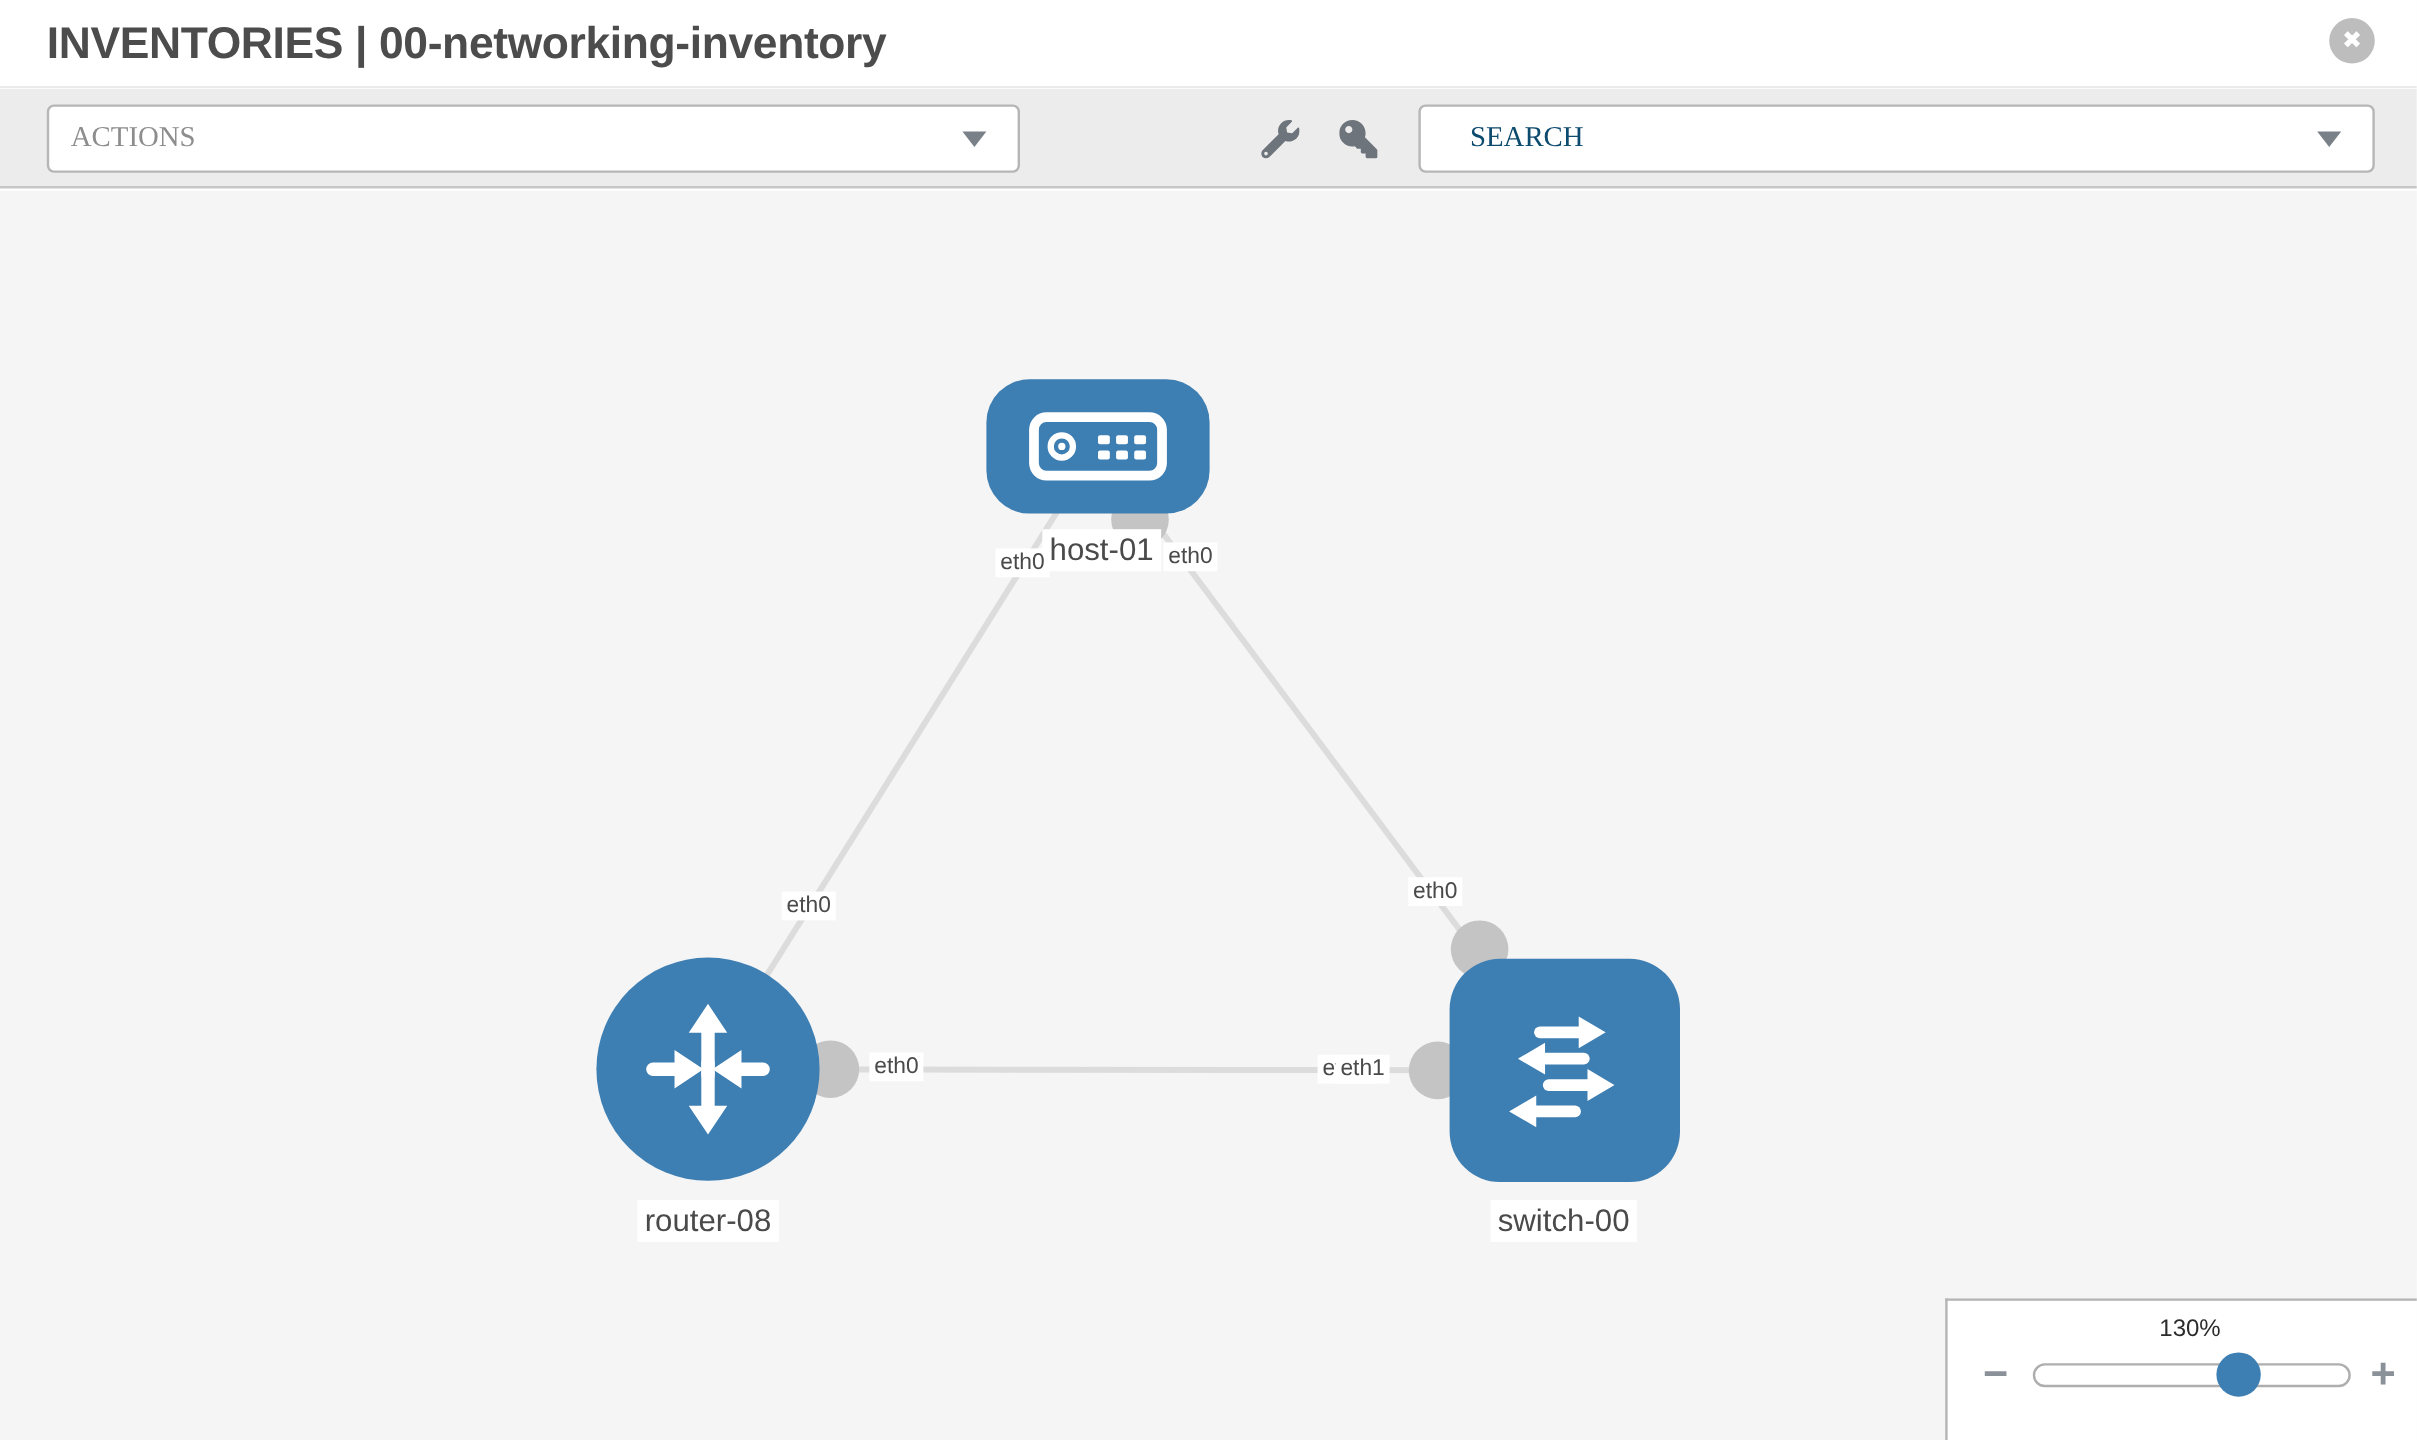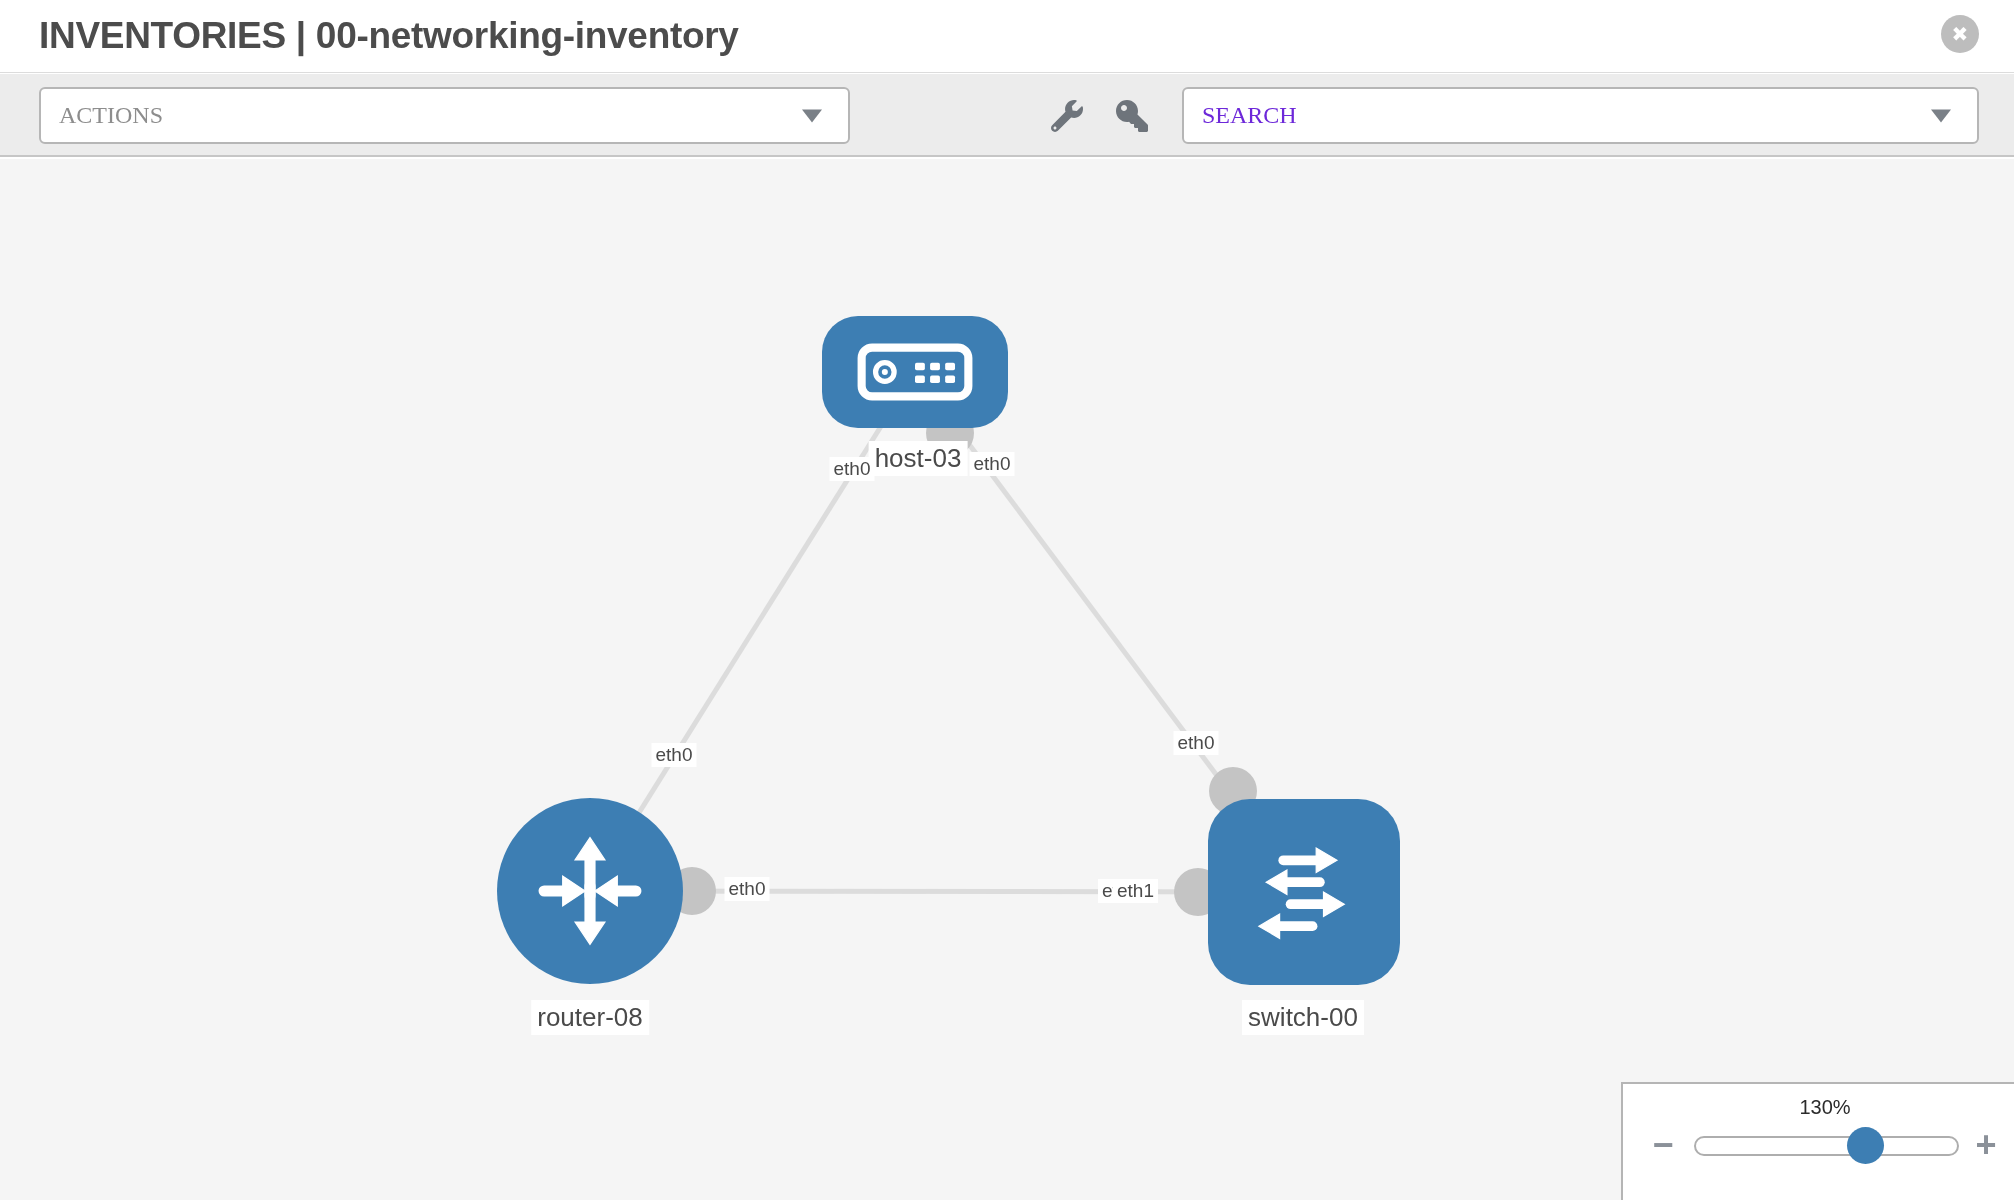--- a/index.html
+++ b/index.html
@@ -40,21 +40,21 @@
   }
   .fake-select .sel-label { font-size: 24px; color: #8d8d8d; font-family: Liberation Serif, serif; }
   .caret {
     position: absolute; right: 26px; top: 50%; transform: translateY(-50%);
     width: 0; height: 0;
     border-left: 10px solid transparent; border-right: 10px solid transparent;
     border-top: 13px solid #7a8087;
   }
   .actions-select { left: 39px; width: 811px; }
   .search-select  { left: 1182px; width: 797px; }
-  .search-select .sel-label { color: #6d28d9; }
+  .search-select .sel-label { color: #0c4a6e; margin-left: 23px; }
   .tool-icon-btn {
     position: absolute; top: 25px; width: 34px; height: 34px;
     display: flex; align-items: center; justify-content: center; cursor: pointer;
   }
   .wrench-btn { left: 1050px; }
   .key-btn { left: 1115px; }
   .tool-icon-btn svg { width: 32px; height: 32px; fill: #6e747b; }
 
   
   .canvas {
@@ -207,21 +207,21 @@
         <line x1="63" y1="42" x2="32" y2="42"></line>
         <polygon points="19,42 36,32 36,52" stroke-width="1"></polygon>
         <line x1="39" y1="60" x2="70" y2="60"></line>
         <polygon points="83,60 66,50 66,70" stroke-width="1"></polygon>
         <line x1="57" y1="78" x2="26" y2="78"></line>
         <polygon points="13,78 30,68 30,88" stroke-width="1"></polygon>
       </g>
     </svg>
   </div>
 
-  <div class="node-label" style="left:918px; top:282px;">host-03</div>
+  <div class="node-label" style="left:918px; top:282px;">host-01</div>
   <div class="node-label" style="left:590px; top:841px;">router-08</div>
   <div class="node-label" style="left:1303px; top:841px;">switch-00</div>
 
   <div class="iface-label" style="left:852px; top:298px;">eth0</div>
   <div class="iface-label" style="left:992px; top:293px;">eth0</div>
   <div class="iface-label" style="left:674px; top:584px;">eth0</div>
   <div class="iface-label" style="left:1196px; top:572px;">eth0</div>
   <div class="iface-label" style="left:747px; top:718px;">eth0</div>
   <div class="iface-overlap" style="left:1098px; top:720px;">
     <span>eth0</span>

